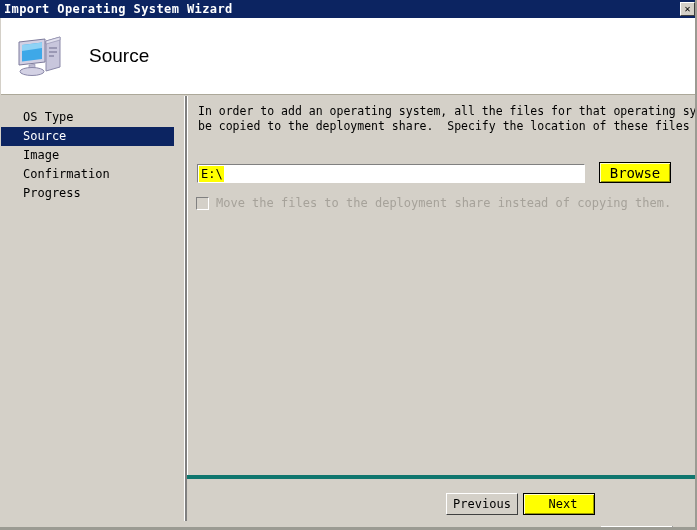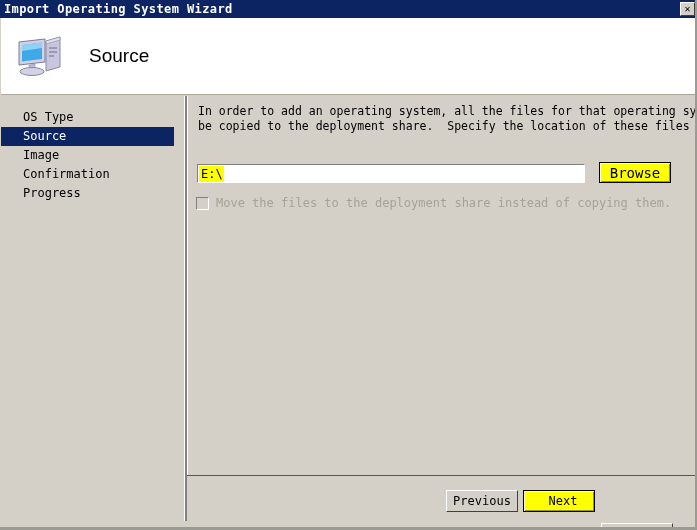--- a/index.html
+++ b/index.html
@@ -232,21 +232,21 @@
     color: #a6a29a;
     white-space: nowrap;
   }
 
   
   .button-bar {
     position: absolute;
     left: 186px; top: 379px;
     width: 508px;
     height: 46px;
-    border-top: 1px solid #0f766e;
+    border-top: 4px solid #0f766e;
     box-sizing: border-box;
   }
   .btn {
     position: absolute;
     top: 14px;
     height: 22px;
     width: 72px;
     font-family: "DejaVu Sans Mono", monospace;
     font-size: 12px;
     color: #000000;

